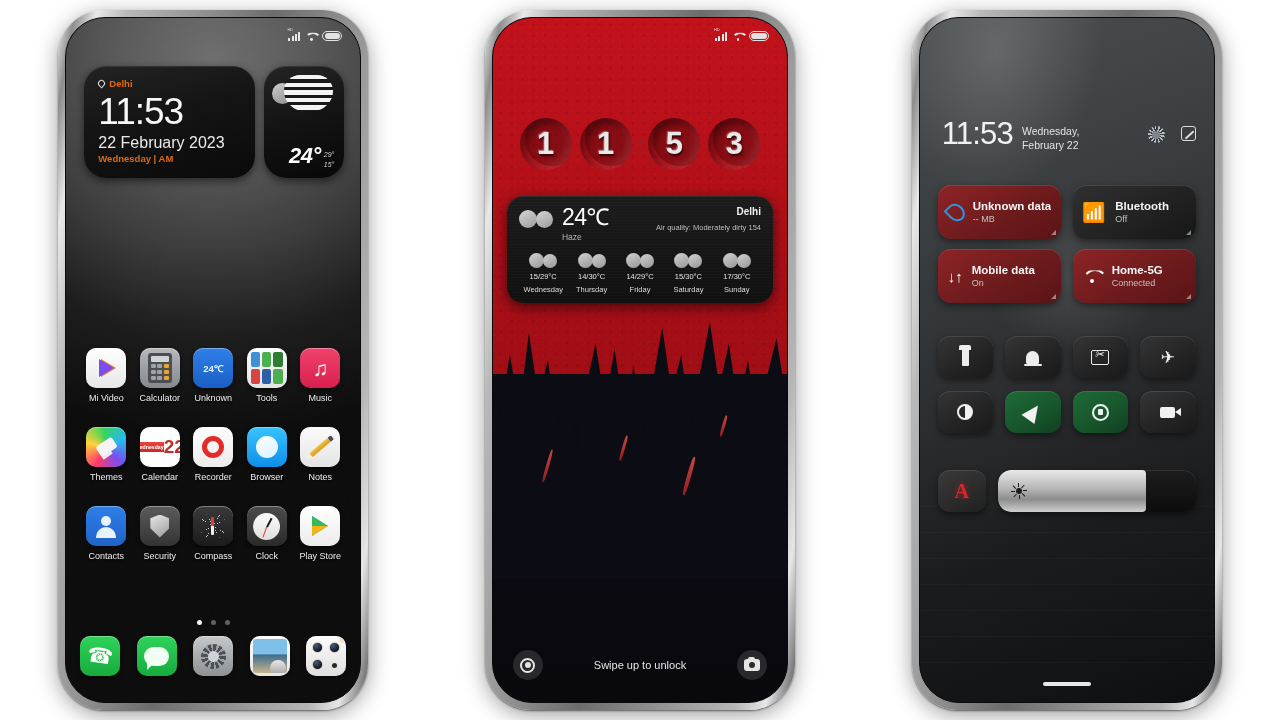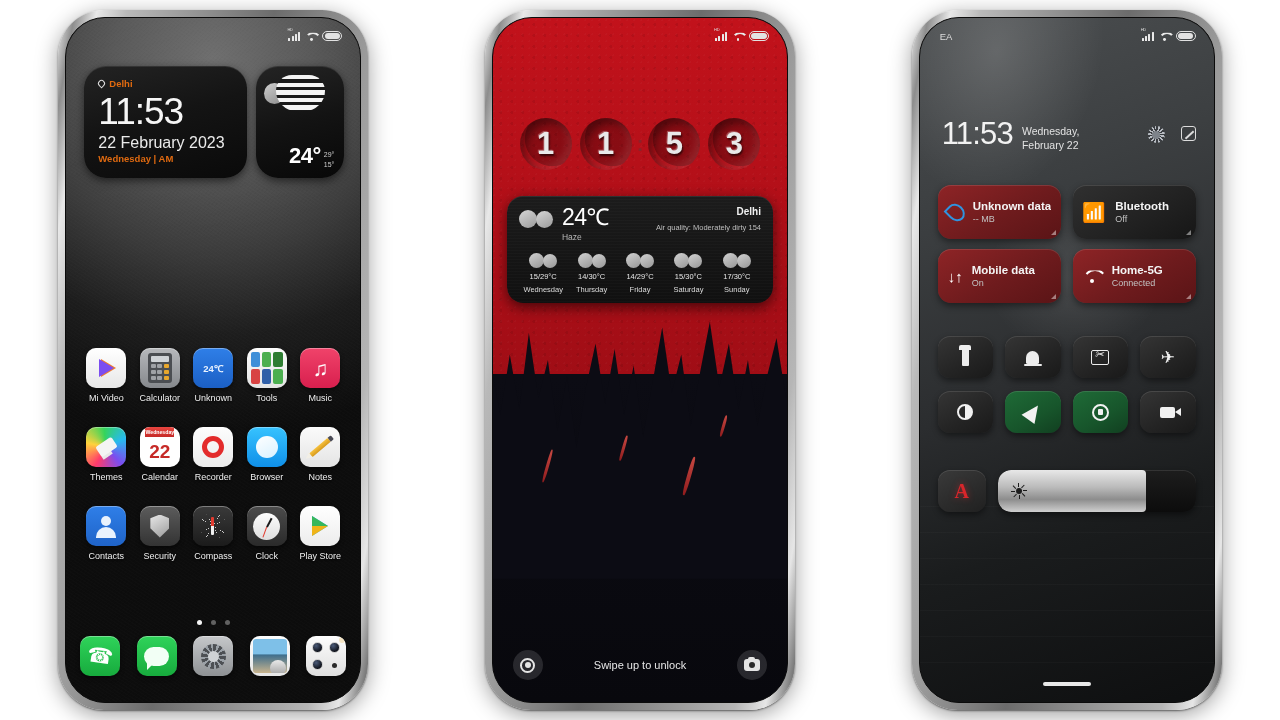--- a/index.html
+++ b/index.html
@@ -62,24 +62,24 @@
     flex:1; background:linear-gradient(165deg,#232323 0%,#141414 45%,#0a0a0a 100%);
     border-radius:22px; padding:12px 14px 14px;
     box-shadow: inset 0 1px 0 rgba(255,255,255,.09), 0 3px 8px rgba(0,0,0,.55);
   }
   .cw-city { display:flex; align-items:center; gap:4px; color:#e06a10; font-size:9.5px; font-weight:bold; }
   .pin { width:7px;height:7px;border:1.4px solid #ddd;border-radius:50% 50% 50% 0; transform:rotate(-45deg); display:inline-block; }
   .cw-time { color:#f6f6f6; font-size:37px; line-height:.98; font-weight:300; letter-spacing:-1px; margin:5px 0 4px; }
   .cw-date { color:#eaeaea; font-size:16px; margin-bottom:1px; }
   .cw-day { color:#e06a10; font-size:9.5px; font-weight:bold; }
   .wx-widget {
-    width:88px; background:linear-gradient(165deg,#242424 0%,#131313 50%,#080808 100%);
+    width:80px; background:linear-gradient(165deg,#242424 0%,#131313 50%,#080808 100%);
     border-radius:22px; padding:8px 10px 9px; position:relative;
     box-shadow: inset 0 1px 0 rgba(255,255,255,.09), 0 3px 8px rgba(0,0,0,.55);
-    display:flex; flex-direction:column;
+    display:flex; flex-direction:column;font-style:italic;
   }
   .haze-icon { width:62px; height:42px; position:relative; margin:0 auto 0 -2px; }
   .haze-icon .puff { position:absolute; left:0; top:9px; width:21px;height:21px;border-radius:50%;
     background:linear-gradient(150deg,#cfcfcf,#8d8d8d); }
   .haze-icon .lines { position:absolute; left:12px; top:1px; width:49px; height:36px; overflow:hidden;
     border-radius:19px 19px 24px 24px;
     background: repeating-linear-gradient(to bottom,#f4f4f4 0 4.3px, #191919 4.3px 7.6px); }
   .wx-temps { margin-top:auto; display:flex; align-items:flex-end; justify-content:flex-end; gap:3px; }
   .wx-main { color:#fff; font-size:22px; font-weight:bold; letter-spacing:-.5px; }
   .wx-hl { display:flex; flex-direction:column; font-size:7px; color:#cfcfcf; line-height:1.35; }
@@ -104,21 +104,21 @@
   .ic-calc .keys b{background:#9ea1a5;border-radius:1px;}
   .ic-calc .keys b:nth-child(3n){background:#e8a72c;}
   .ic-weather { background:linear-gradient(#2f7fe8,#1b5fc4); color:#eaf3ff; font-size:9.5px; font-weight:bold; }
   .ic-tools { background:linear-gradient(#fdfdfd,#e3e3e3); padding:4px; }
   .ic-tools .g{width:100%;height:100%;display:grid;grid-template-columns:repeat(3,1fr);grid-template-rows:repeat(2,1fr);gap:2px;}
   .ic-tools .g i{border-radius:2px;}
   .ic-music { background:linear-gradient(#f0436a,#d81f4e); }
   .ic-music .note{color:#fff;font-size:21px;line-height:1;}
   .ic-themes { background:conic-gradient(from 210deg,#ff3b6b,#ffd23b,#35d45b,#27b9ef,#7b4df0,#ff3b6b); }
   .ic-themes .roller{width:19px;height:12px;background:#f4f4f4;border-radius:2px;transform:rotate(-34deg);box-shadow:-4px 7px 0 -4px #e8e8e8;}
-  .ic-cal { background:#fff; display:flex;flex-direction:column; }
+  .ic-cal { background:#fff; display:flex;flex-direction:row; }
   .ic-cal .top{background:linear-gradient(#e9453f,#c62a27); color:#fff; font-size:5.2px; text-align:center; padding:2px 0 1.5px; font-weight:bold;}
   .ic-cal .num{flex:1;display:flex;align-items:center;justify-content:center;color:#c62a27;font-size:19px;font-weight:bold;}
   .ic-rec { background:linear-gradient(#fdfdfd,#ebebeb); }
   .ic-rec .ring{width:22px;height:22px;border-radius:50%;border:5px solid #e32b2b;}
   .ic-browser { background:linear-gradient(#37c3ff,#0f8fe8); }
   .ic-browser .sph{width:22px;height:22px;border-radius:50%;background:linear-gradient(150deg,#ffffff,#d8f1ff);}
   .ic-notes { background:linear-gradient(#fbfbfb,#e4e4e4); }
   .ic-notes .pencil{width:24px;height:5px;background:linear-gradient(#f7c23f,#d79a1c);transform:rotate(-40deg);position:relative;border-radius:1px;}
   .ic-notes .pencil::before{content:"";position:absolute;left:-6px;top:-1.2px;border-top:3.7px solid transparent;border-bottom:3.7px solid transparent;border-right:6px solid #f2efe6;}
   .ic-notes .pencil::after{content:"";position:absolute;right:-4px;top:0;width:4px;height:5px;background:#4a4a55;border-radius:0 1px 1px 0;}
@@ -609,33 +609,20 @@
 </div>
 
 <div class="phone">
   <div class="phone-inner">
     <div class="screen">
       <div class="cc-bg"></div>
       <div class="cc-glow"></div>
       <div class="cc-glow2"></div>
       <div class="cc-streaks"></div>
 
-      <div class="statusbar">
-        <span>EA</span>
-        <span class="sb-right">
-          <span class="sig">
-              <i></i>
-              <i></i>
-              <i></i>
-              <i></i>
-            </span>
-          <span class="wifi"></span>
-          <span class="batt"></span>
-        </span>
-      </div>
 
       <div class="cc-head">
         <span class="cc-time">11:53</span>
         <span class="cc-date">Wednesday, February 22</span>
         <span class="cc-head-icons">
           <span class="gear-i"></span>
           <span class="edit-i"></span>
         </span>
       </div>
 

